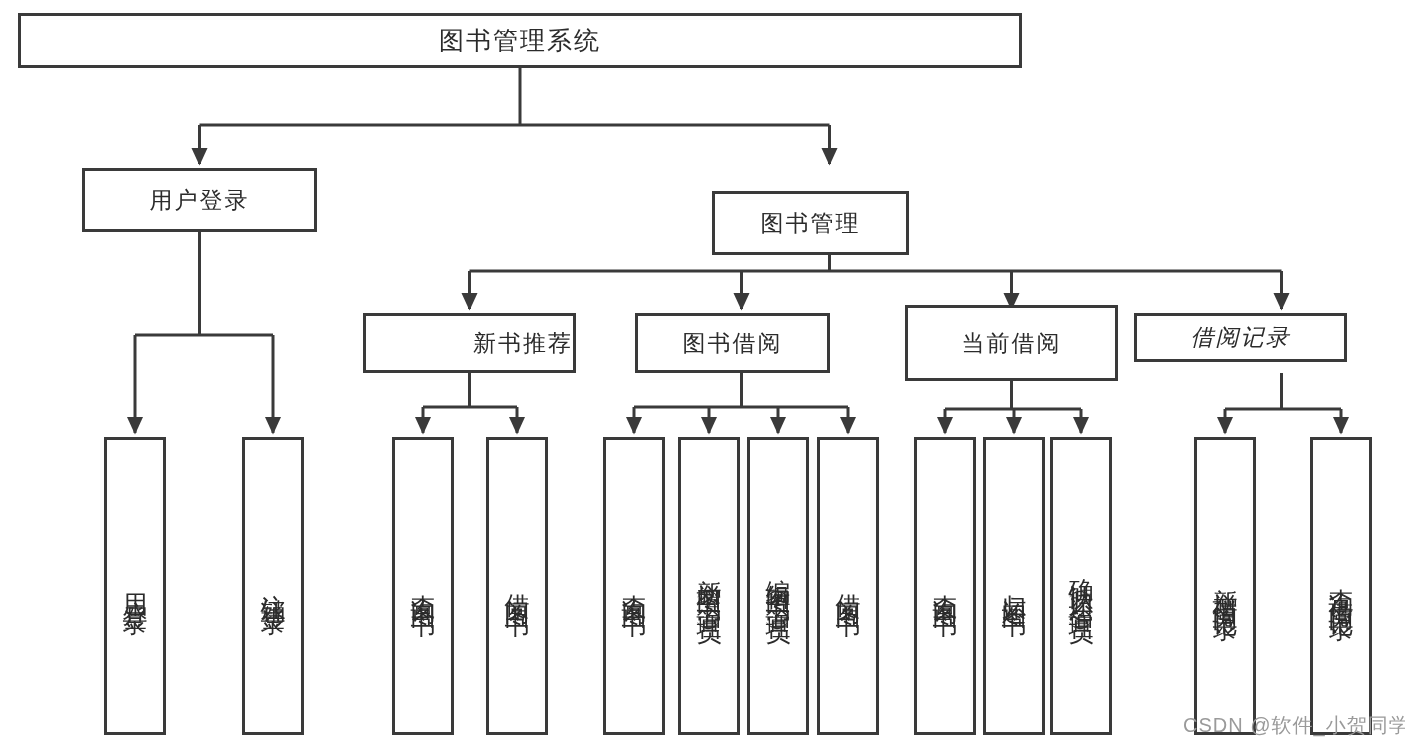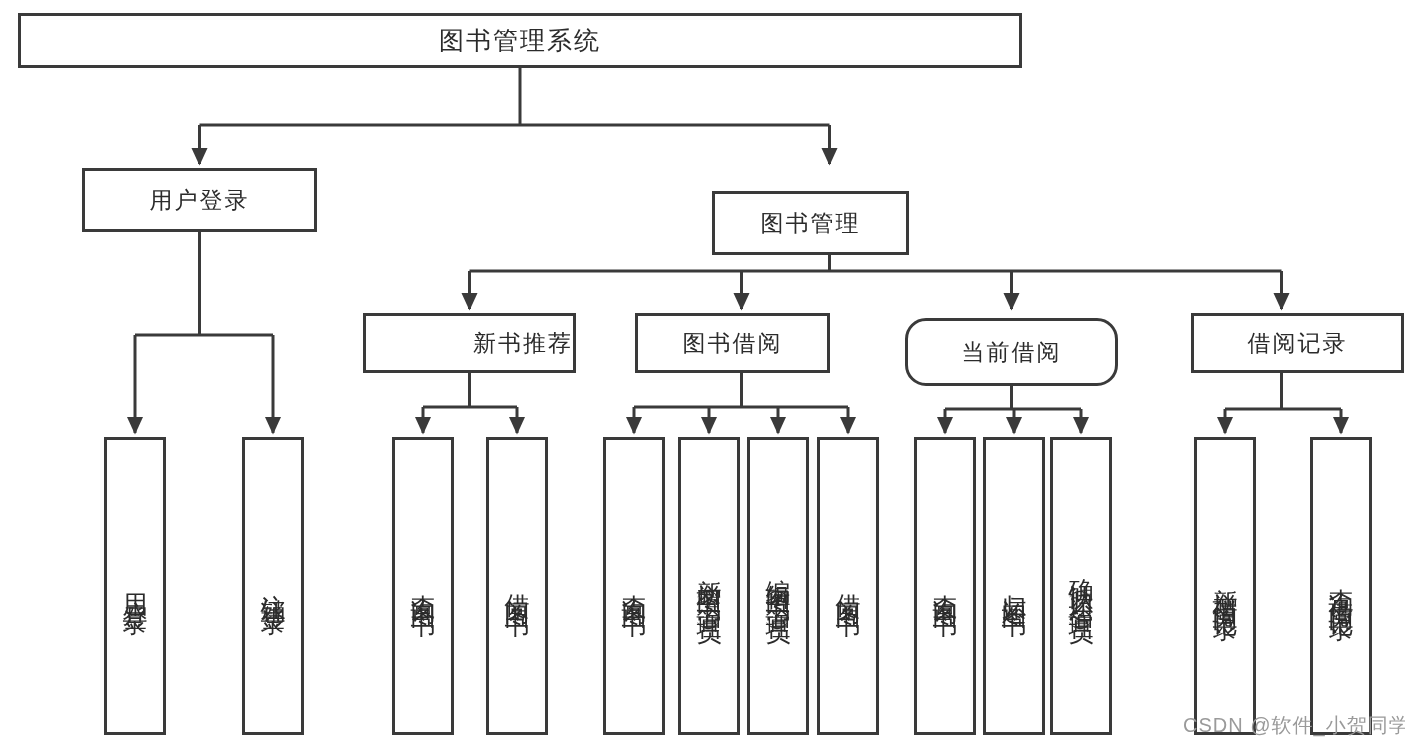--- a/index.html
+++ b/index.html
@@ -114,24 +114,24 @@
   <div class="node hnode" style="left:712px;top:168px;width:197px;height:64px;margin-top:23px;">
     <span>图书管理</span>
   </div>
 
   <div class="node hnode" style="left:363px;top:313px;width:213px;height:60px;justify-content:flex-end;">
     <span>新书推荐</span>
   </div>
   <div class="node hnode" style="left:635px;top:313px;width:195px;height:60px;">
     <span>图书借阅</span>
   </div>
-  <div class="node hnode" style="left:905px;top:318px;width:213px;height:68px;border-radius:21px;">
+  <div class="node hnode" style="left:905px;top:305px;width:213px;height:76px;">
     <span>当前借阅</span>
   </div>
-  <div class="node hnode" style="left:1191px;top:313px;width:213px;height:60px;">
+  <div class="node hnode" style="left:1134px;top:313px;width:213px;height:49px;font-style:italic;">
     <span>借阅记录</span>
   </div>
 
   <div class="node vnode" style="left:104px;top:437px;width:62px;height:298px;">
     <span class="vlabel">用户登录</span>
   </div>
   <div class="node vnode" style="left:242px;top:437px;width:62px;height:298px;">
     <span class="vlabel">注销登录</span>
   </div>
 

